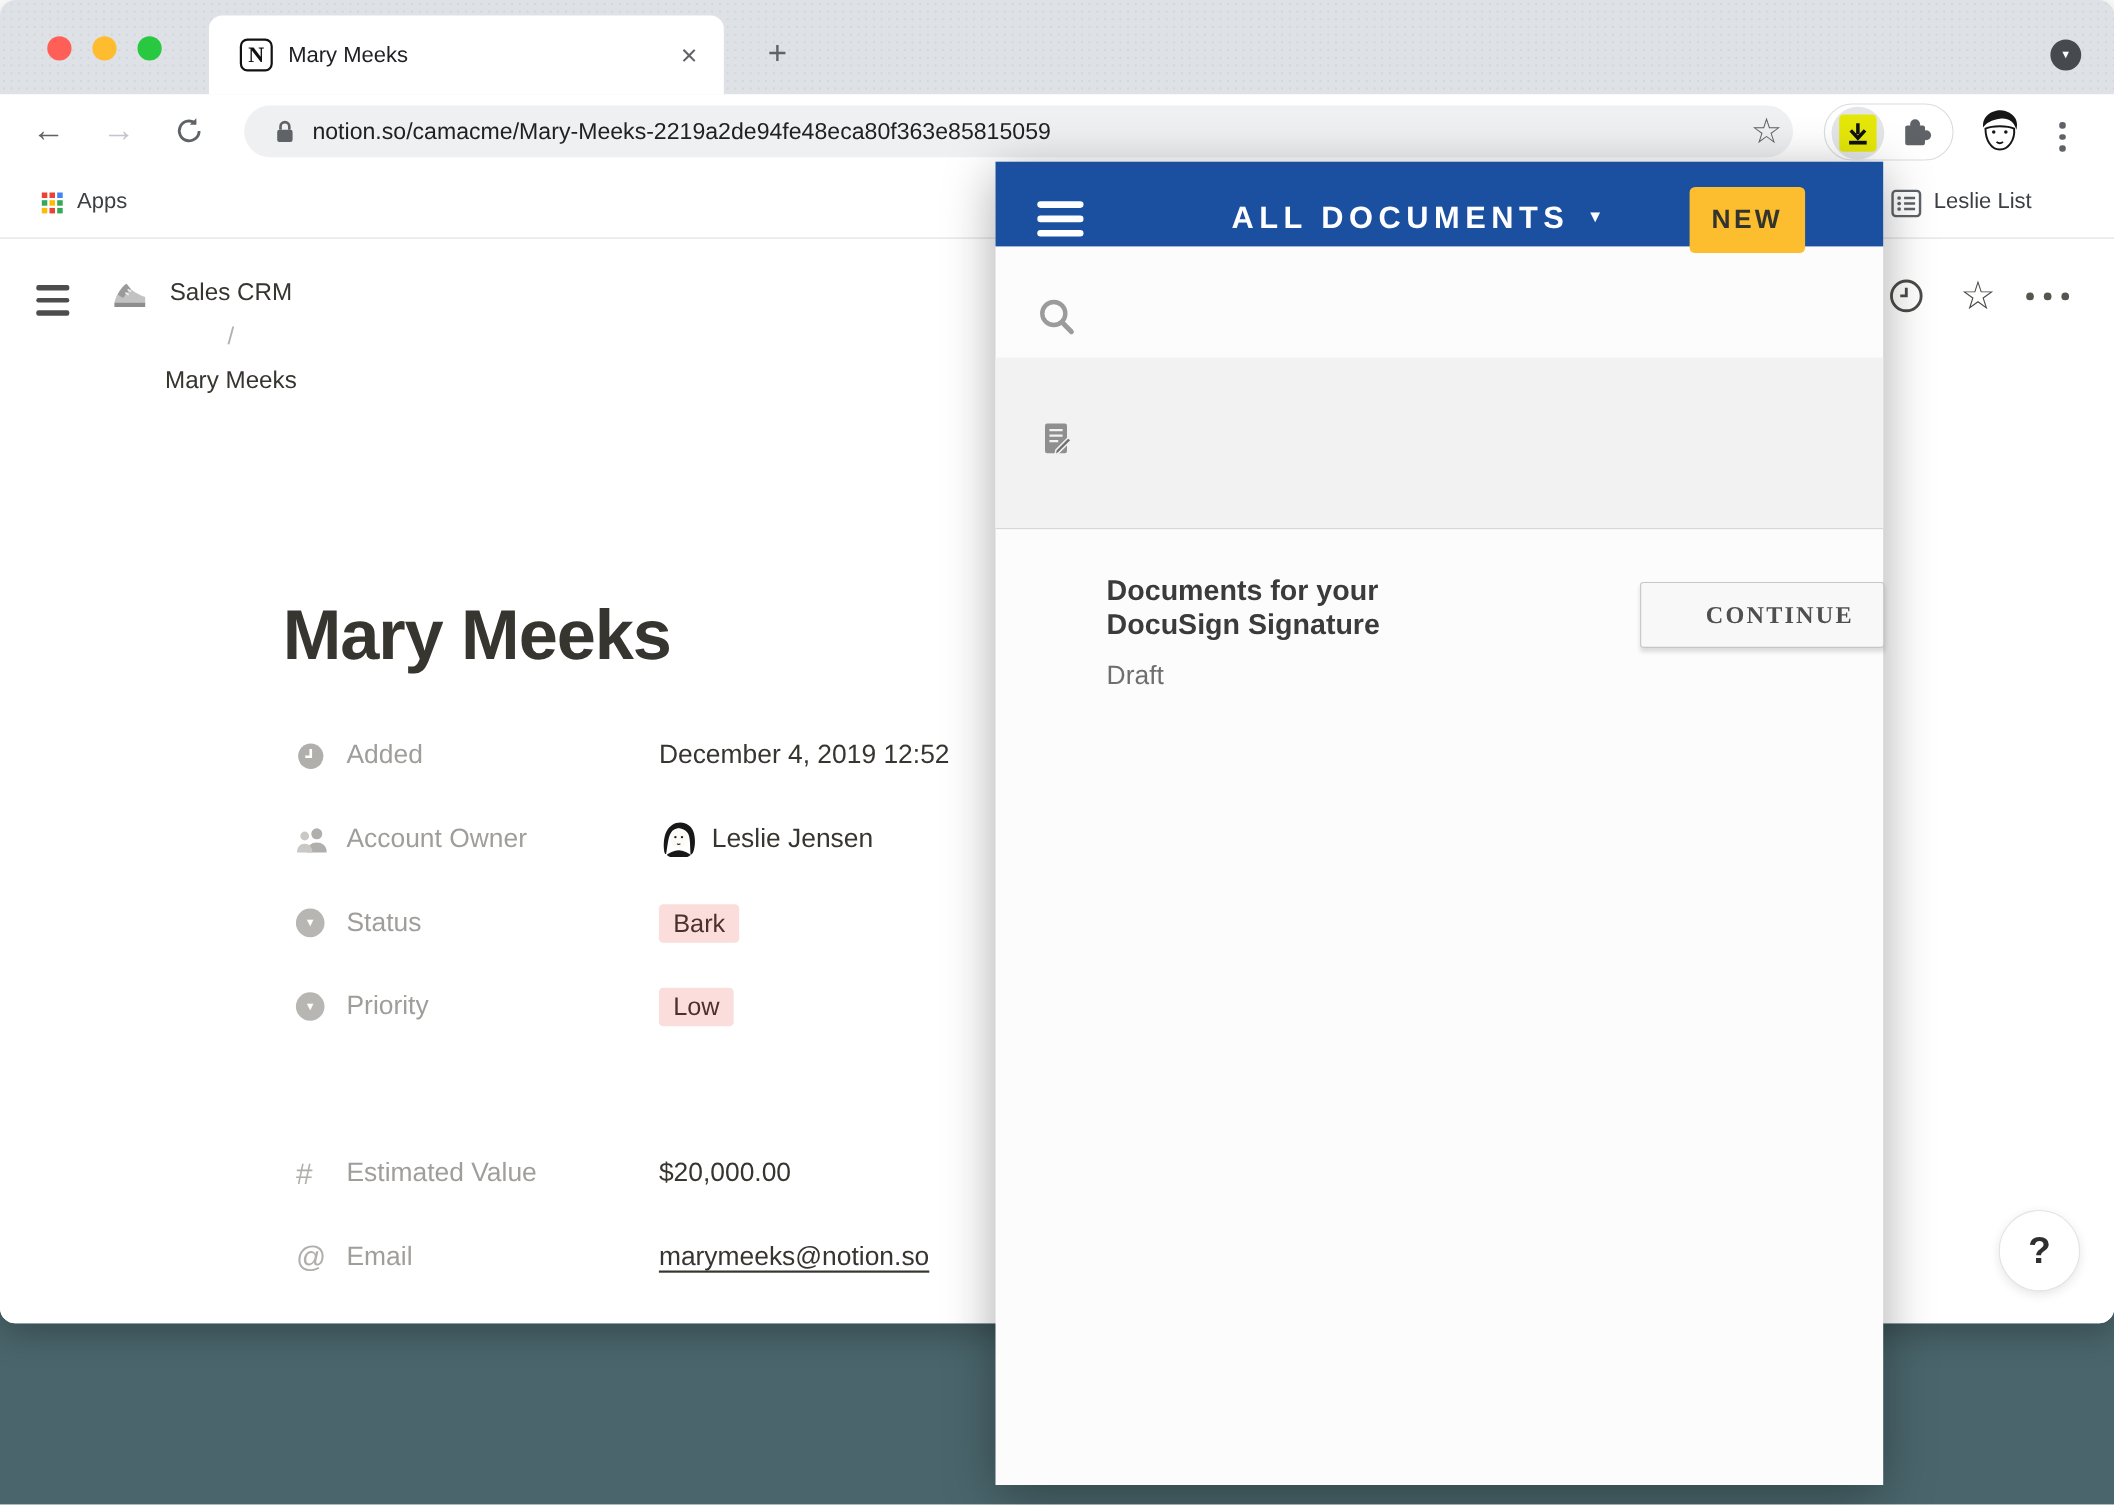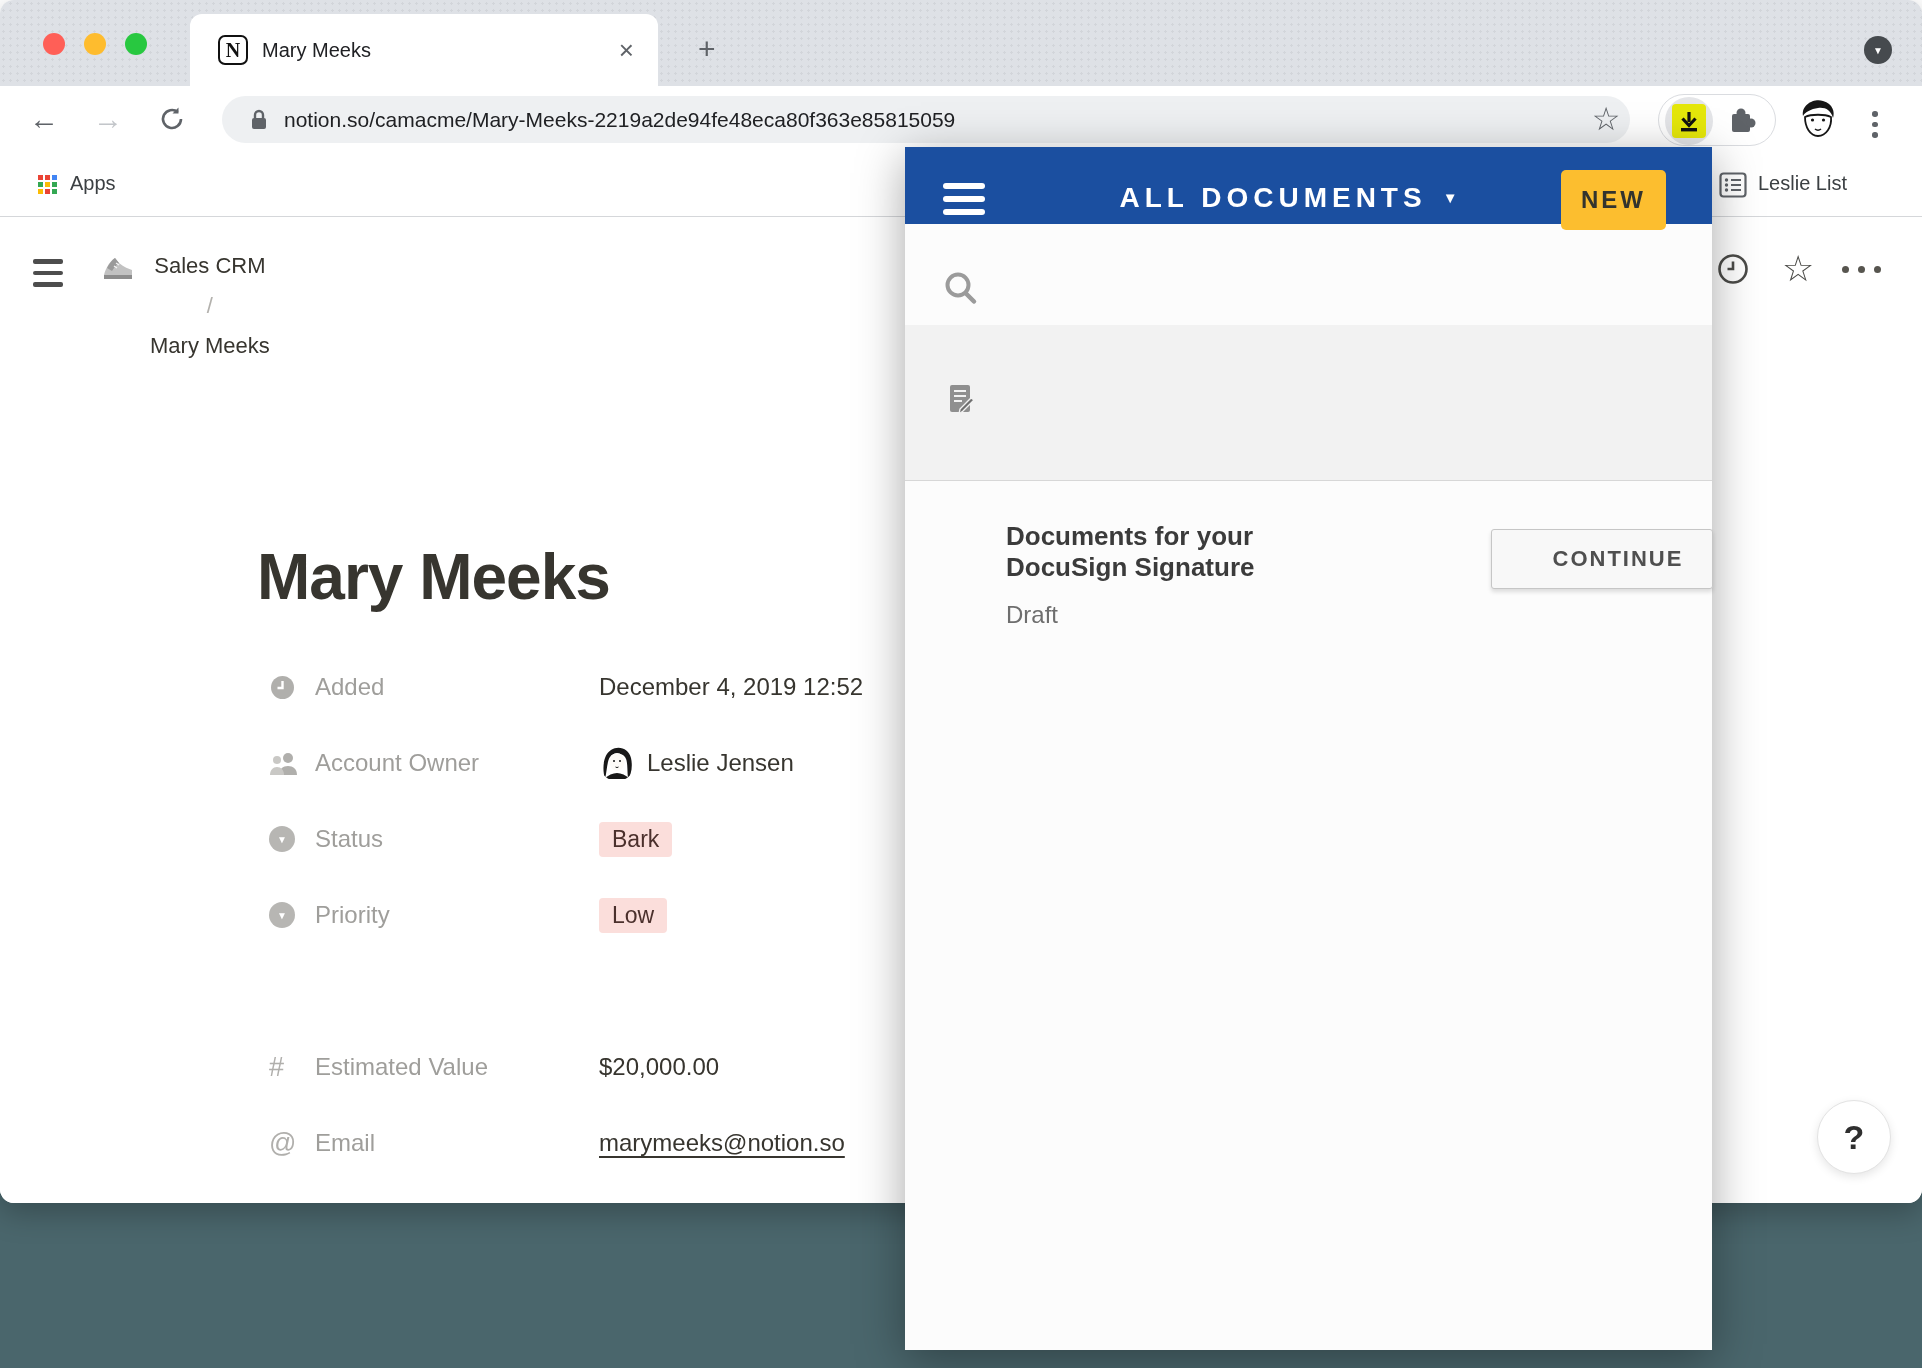--- a/index.html
+++ b/index.html
@@ -83,31 +83,31 @@
   
   .ds-popup { position:absolute; left:905px; top:147px; width:807px; height:1203px; background:#fcfcfc;
     box-shadow:0 10px 45px rgba(0,0,0,.35); }
   .ds-header { position:absolute; left:0; top:0; width:100%; height:77px; display:flex; align-items:center; }
   .ds-burger { position:absolute; left:38px; top:36px; width:42px; }
   .ds-burger i { display:block; height:5.5px; background:#fff; border-radius:3px; margin-bottom:7.5px; }
   .ds-title-wrap { position:absolute; left:0; right:40px; top:0; height:101px; display:flex;
     align-items:center; justify-content:center; gap:16px; color:#fff; }
   .ds-title { font-size:28px; font-weight:600; letter-spacing:5px; }
   .ds-caret { font-size:15px; }
-  .ds-new { position:absolute; left:656px; top:23px; width:105px; height:60px; border:none; border-radius:5px;
+  .ds-new { position:absolute; left:631px; top:23px; width:105px; height:60px; border:none; border-radius:5px;
     font-family:inherit; font-size:24px; font-weight:700; letter-spacing:3px; color:#33342e;
     display:flex; align-items:center; justify-content:center; }
   .ds-row { position:absolute; left:0; top:178px; width:100%; height:156px; background:#f2f2f2;
     border-bottom:1.5px solid #d7d7d7; }
   .ds-doc-title { position:absolute; left:101px; top:196px; width:370px; font-size:26px; font-weight:700;
     color:#3b3b3b; line-height:31px; }
   .ds-doc-status { position:absolute; left:101px; top:276px; font-size:24px; color:#6e6e6e; }
   .ds-continue { position:absolute; left:586px; top:204px; width:222px; height:60px; background:#f8f8f8;
     border:1.5px solid #c6c6c6; border-radius:3px; box-shadow:0 3px 4px rgba(0,0,0,.13);
-    font-family:Liberation Sans, sans-serif; font-size:22px; font-weight:700; letter-spacing:2px; color:#4f4f4f;padding-left:32px; }
+    font-family:Liberation Serif, serif; font-size:22px; font-weight:700; letter-spacing:2px; color:#4f4f4f;padding-left:32px; }
 </style>
 </head>
 <body>
 
 <div class="screen">
 
   <div class="desktop-band" style="background-color: rgb(74, 102, 108);"></div>
 
   <div class="browser-window">
 

